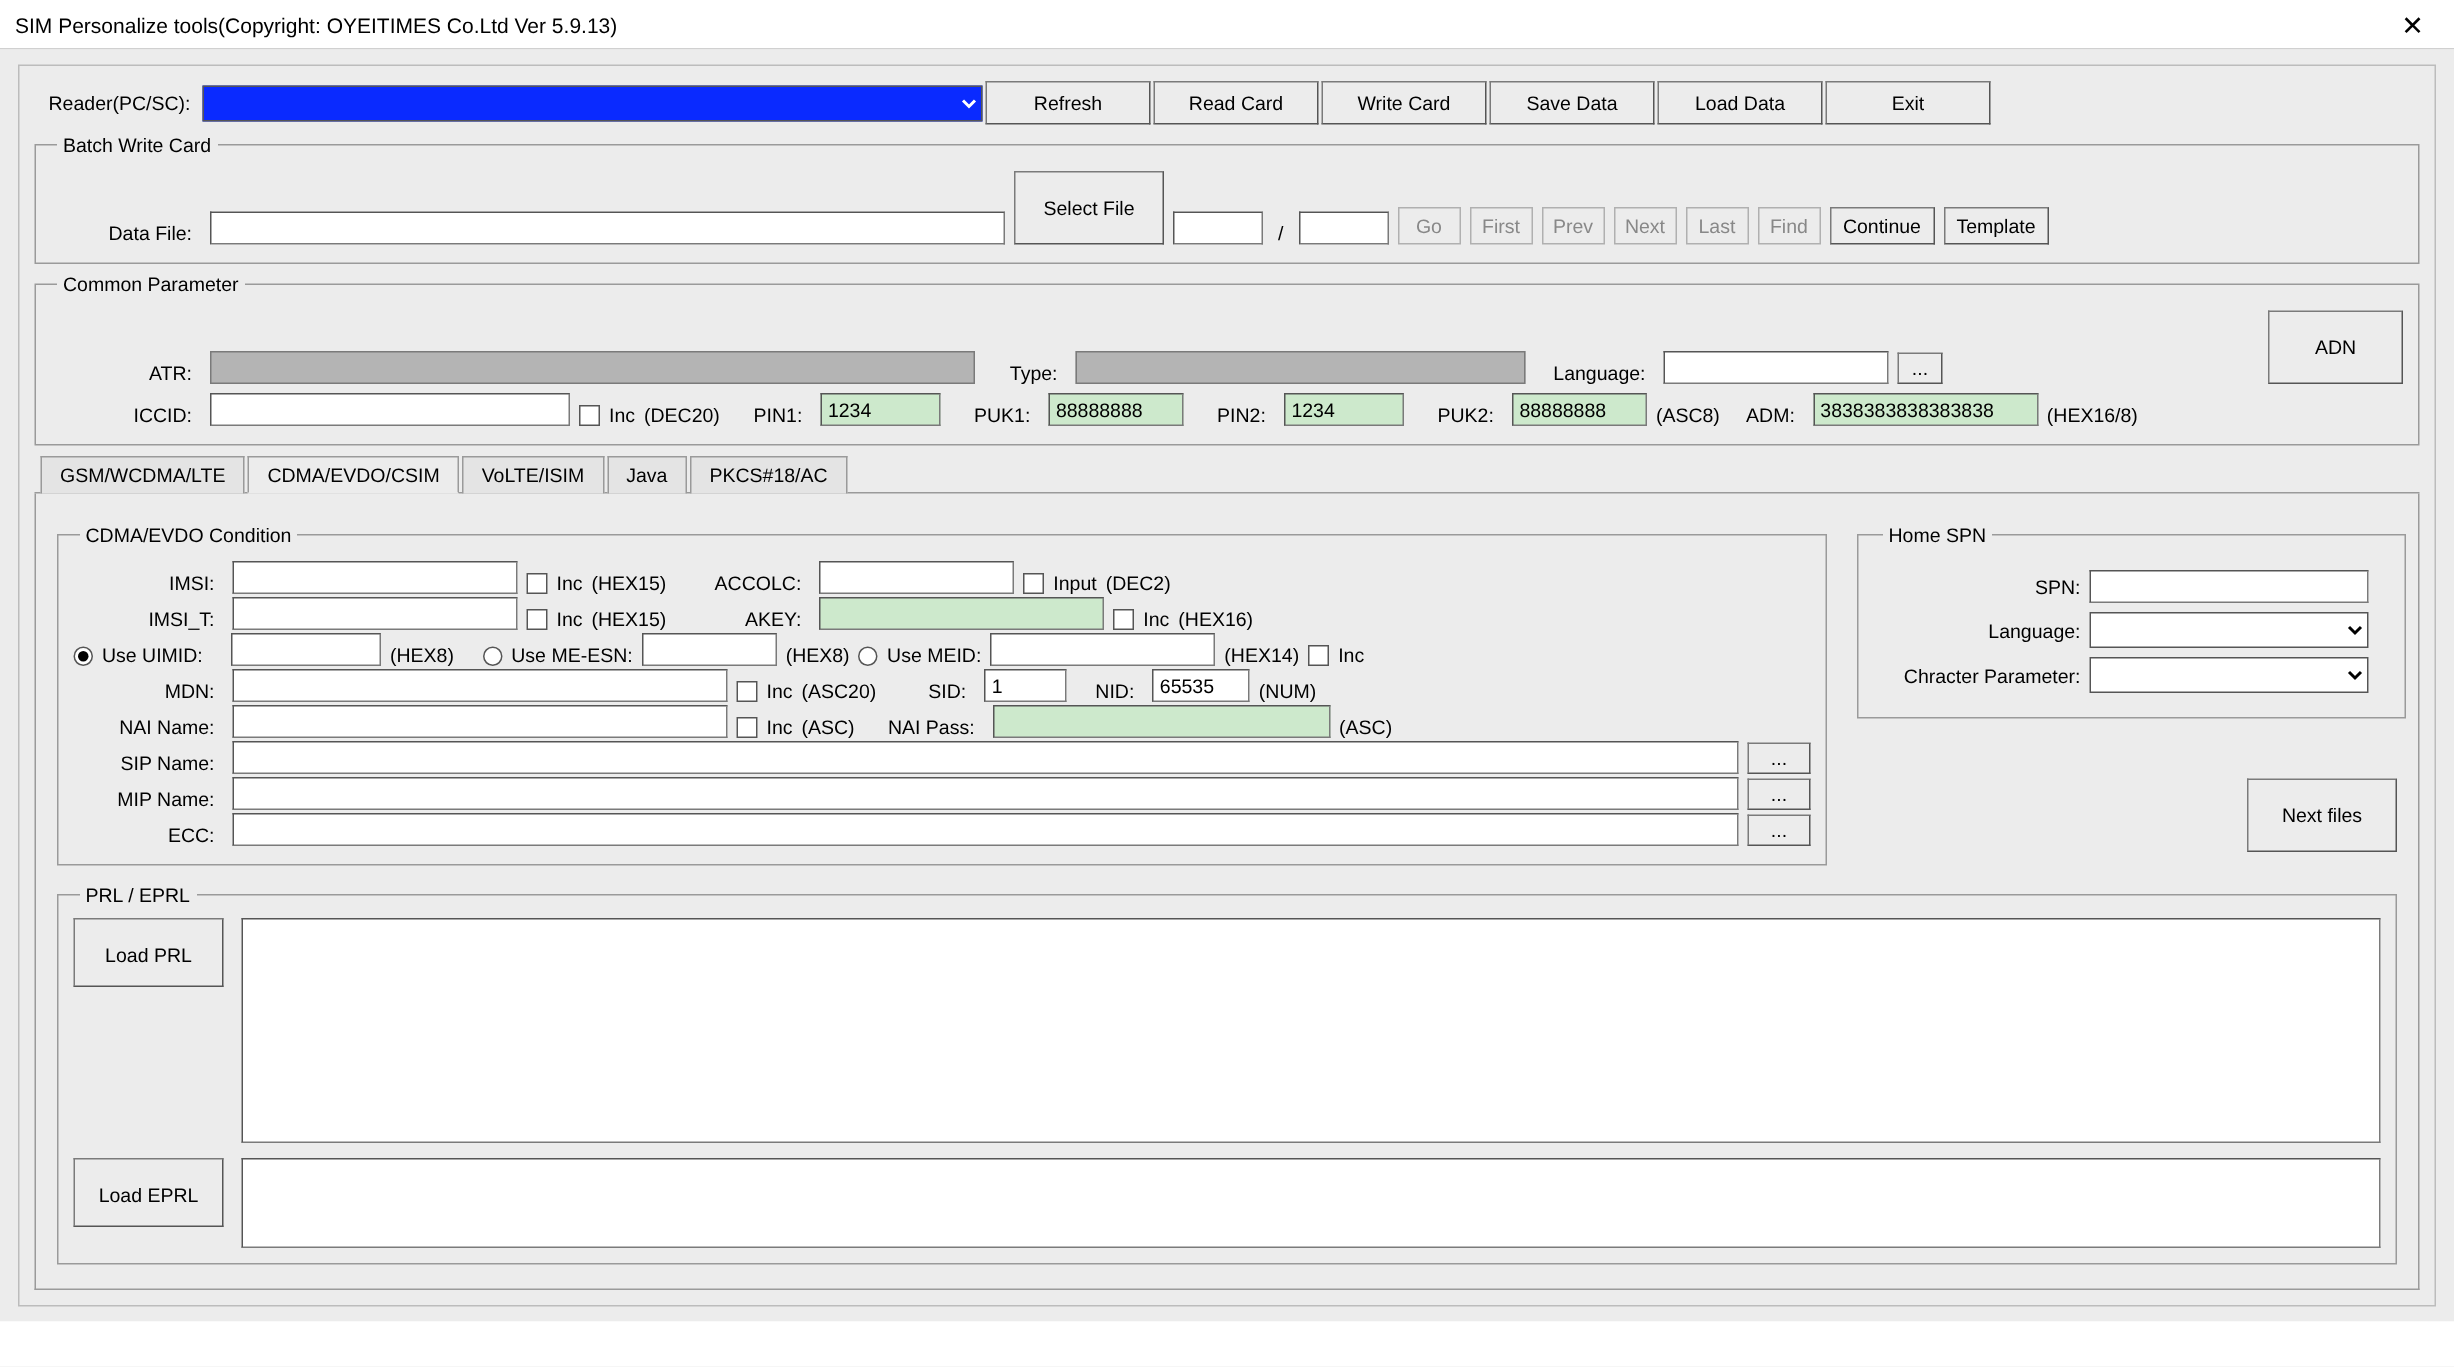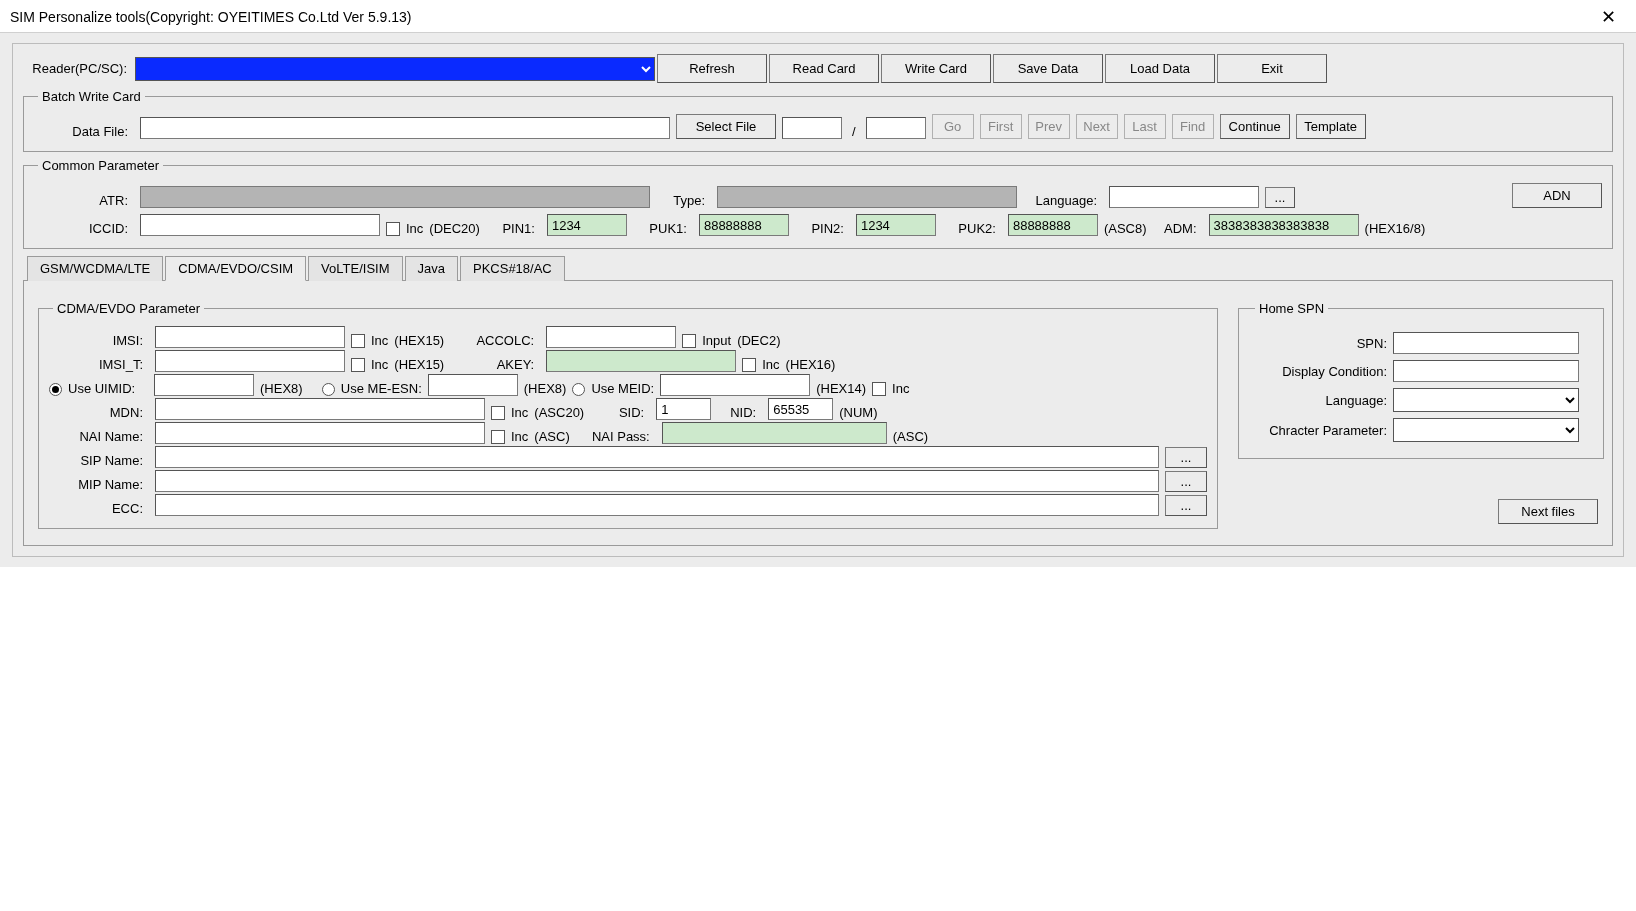--- a/index.html
+++ b/index.html
@@ -43,21 +43,21 @@
   label.lbl {
     display: inline-block;
     text-align: right;
     padding-right: 6px;
   }
   button.btn {
     background: #ececec;
     border: 1px solid #7a7a7a;
     border-right-color: #555;
     border-bottom-color: #555;
-    padding: 4px 8px;
+    padding: 16px 8px;
     font-family: inherit;
     font-size: 13px;
     min-width: 90px;
     cursor: default;
   }
   button.btn:disabled {
     color: #888;
     border-color: #b0b0b0;
   }
   button.btn.small { min-width: 42px; padding: 4px 6px; }
@@ -245,21 +245,21 @@
     <div class="tab">VoLTE/ISIM</div>
     <div class="tab">Java</div>
     <div class="tab">PKCS#18/AC</div>
   </div>
 
   <div class="tab-content">
 
     <div style="display:flex; gap:20px;">
 
       <fieldset style="flex:1">
-        <legend>CDMA/EVDO Parameter</legend>
+        <legend>CDMA/EVDO Condition</legend>
 
         <div class="row">
           <label class="lbl" style="width:100px">IMSI:</label>
           <input type="text" style="width: 190px;">
           <span class="checkbox"></span>
           <span class="hint">Inc</span>
           <span class="hint">(HEX15)</span>
           <label class="lbl" style="width:90px">ACCOLC:</label>
           <input type="text" style="width: 130px;">
           <span class="checkbox"></span>
@@ -342,35 +342,42 @@
       </fieldset>
 
       <div style="width:360px">
         <fieldset class="home-spn">
           <legend>Home SPN</legend>
           <div class="home-row">
             <label class="lbl">SPN:</label>
             <input type="text" style="flex: 1 1 0%;">
           </div>
           <div class="home-row">
-            <label class="lbl">Display Condition:</label>
-            <input type="text" style="flex: 1 1 0%;">
-          </div>
-          <div class="home-row">
             <label class="lbl">Language:</label>
             <select class="plain" style="flex:1"></select>
           </div>
           <div class="home-row">
             <label class="lbl">Chracter Parameter:</label>
             <select class="plain" style="flex:1"></select>
           </div>
         </fieldset>
         <div style="display:flex;justify-content:flex-end;margin-top:40px">
           <button class="btn" style="min-width:100px">Next files</button>
         </div>
       </div>
     </div>
 
+    <fieldset>
+      <legend>PRL / EPRL</legend>
+      <div style="display:flex; gap:12px; align-items:flex-start;">
+        <button class="btn" style="min-width:100px;height:46px">Load PRL</button>
+        <div class="textarea"></div>
+      </div>
+      <div style="display:flex; gap:12px; align-items:flex-start; margin-top:10px;">
+        <button class="btn" style="min-width:100px;height:46px">Load EPRL</button>
+        <div class="textarea small-textarea"></div>
+      </div>
+    </fieldset>
 
   </div>
 
 </div>
 </div>
 
 </body></html>

